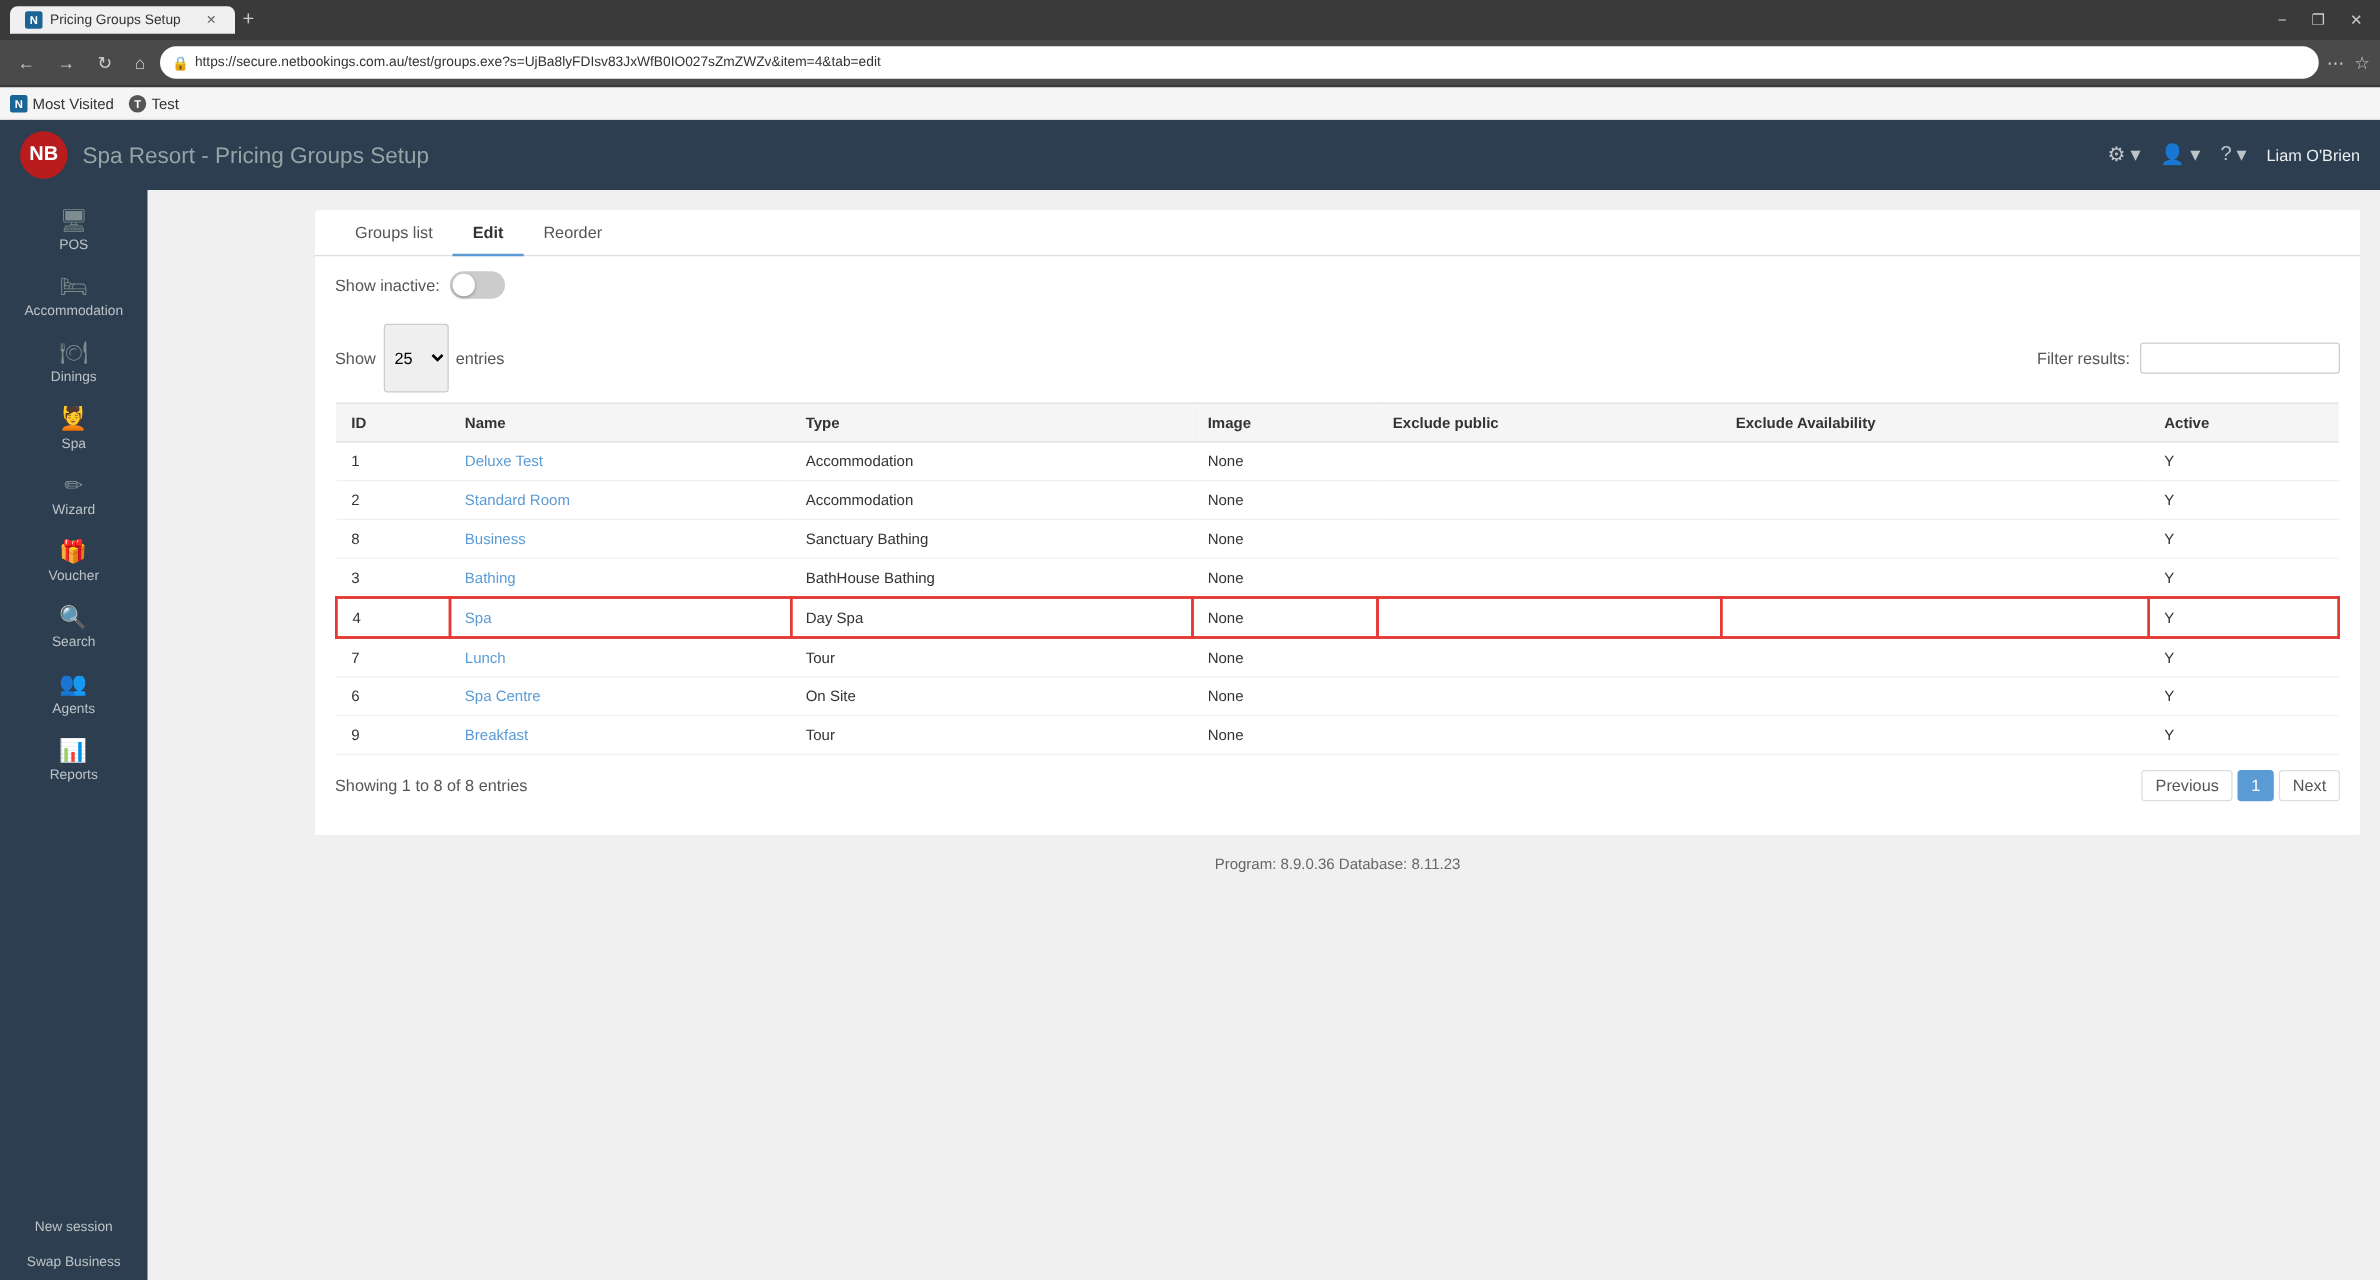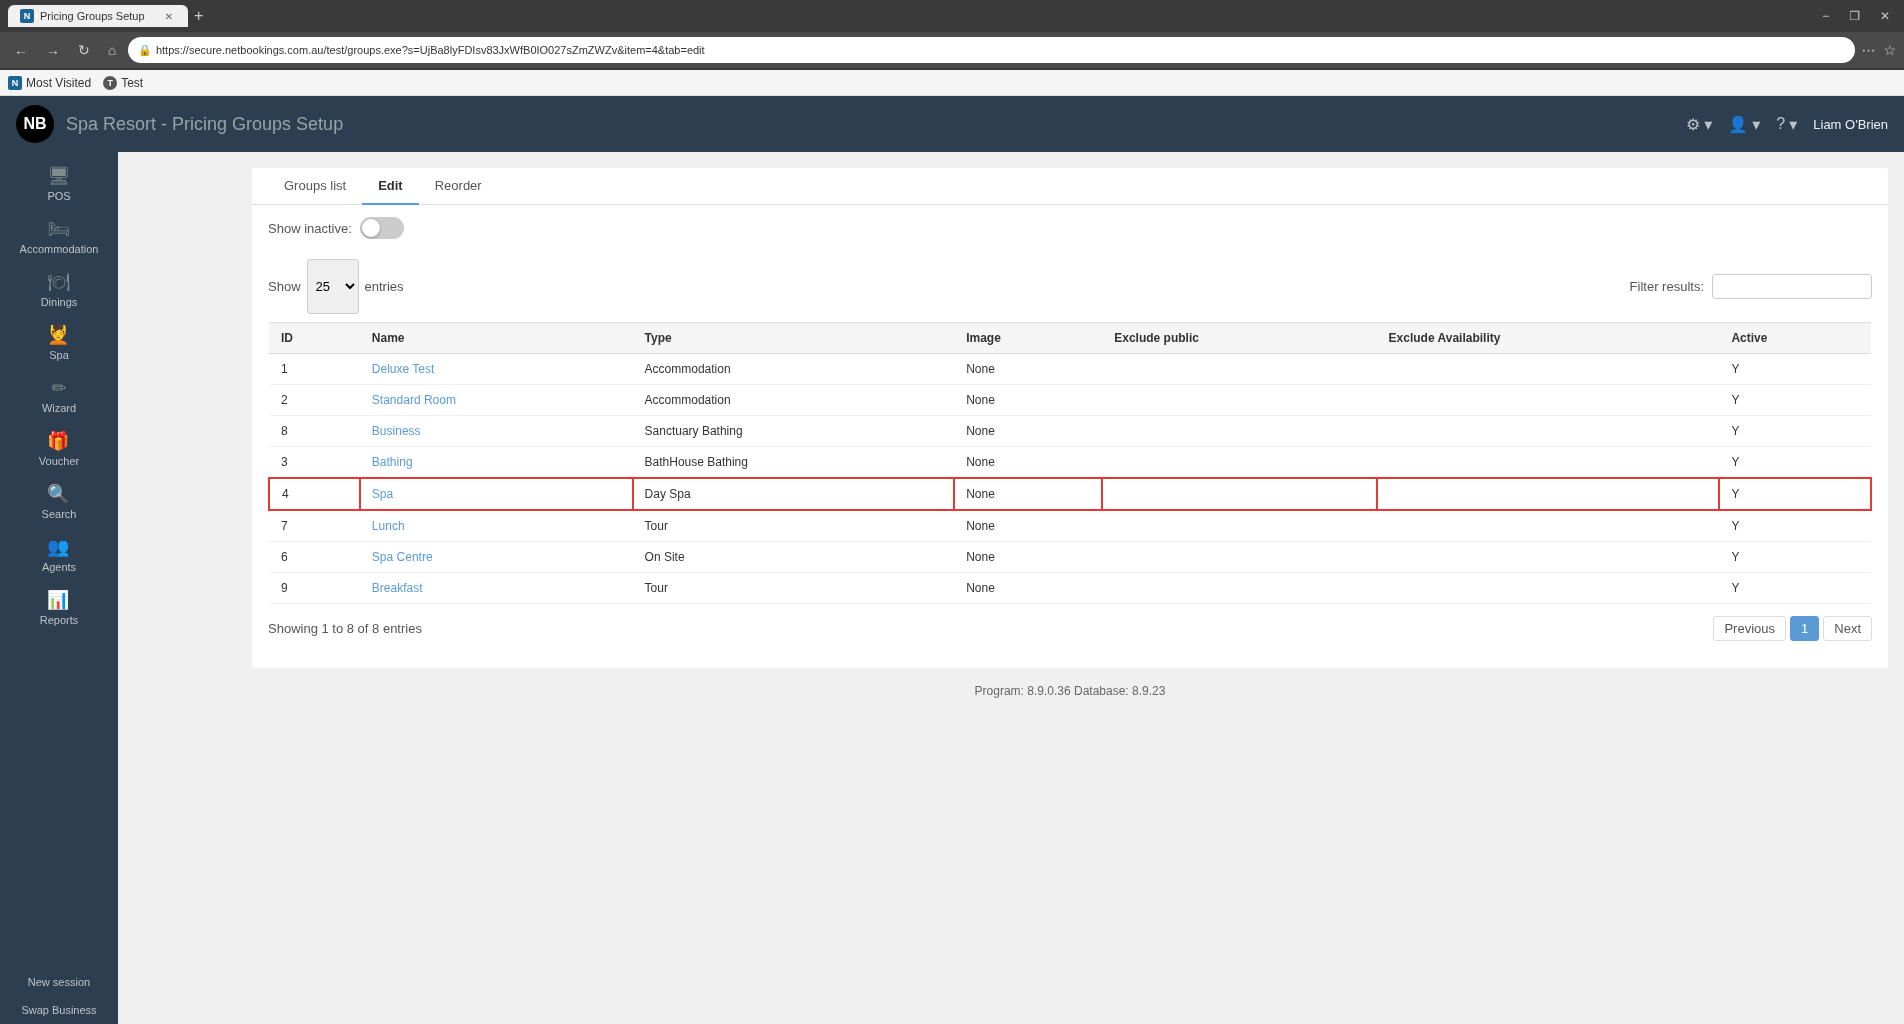--- a/index.html
+++ b/index.html
@@ -186,21 +186,21 @@
       gap: 12px;
       flex-shrink: 0;
       position: absolute;
       top: 96px;
       left: 0;
       right: 0;
       z-index: 10;
     }
     .header-logo {
       width: 38px; height: 38px;
-      background: #000000;
+      background: #b91c1c;
       border-radius: 50%;
       display: flex;
       align-items: center;
       justify-content: center;
       font-weight: bold;
       color: white;
       font-size: 16px;
       flex-shrink: 0;
     }
     .header-title {
@@ -678,16 +678,16 @@
         <span>Showing 1 to 8 of 8 entries</span>
         <div class="pagination-controls">
           <button class="page-btn">Previous</button>
           <button class="page-btn active">1</button>
           <button class="page-btn">Next</button>
         </div>
       </div>
     </div>
 
     <div class="app-footer">
-      <span>Program: 8.9.0.36 Database: 8.9.23</span>
+      <span>Program: 8.9.0.36 Database: 8.11.23</span>
     </div>
   </div>
 </div>
 
 </body></html>

